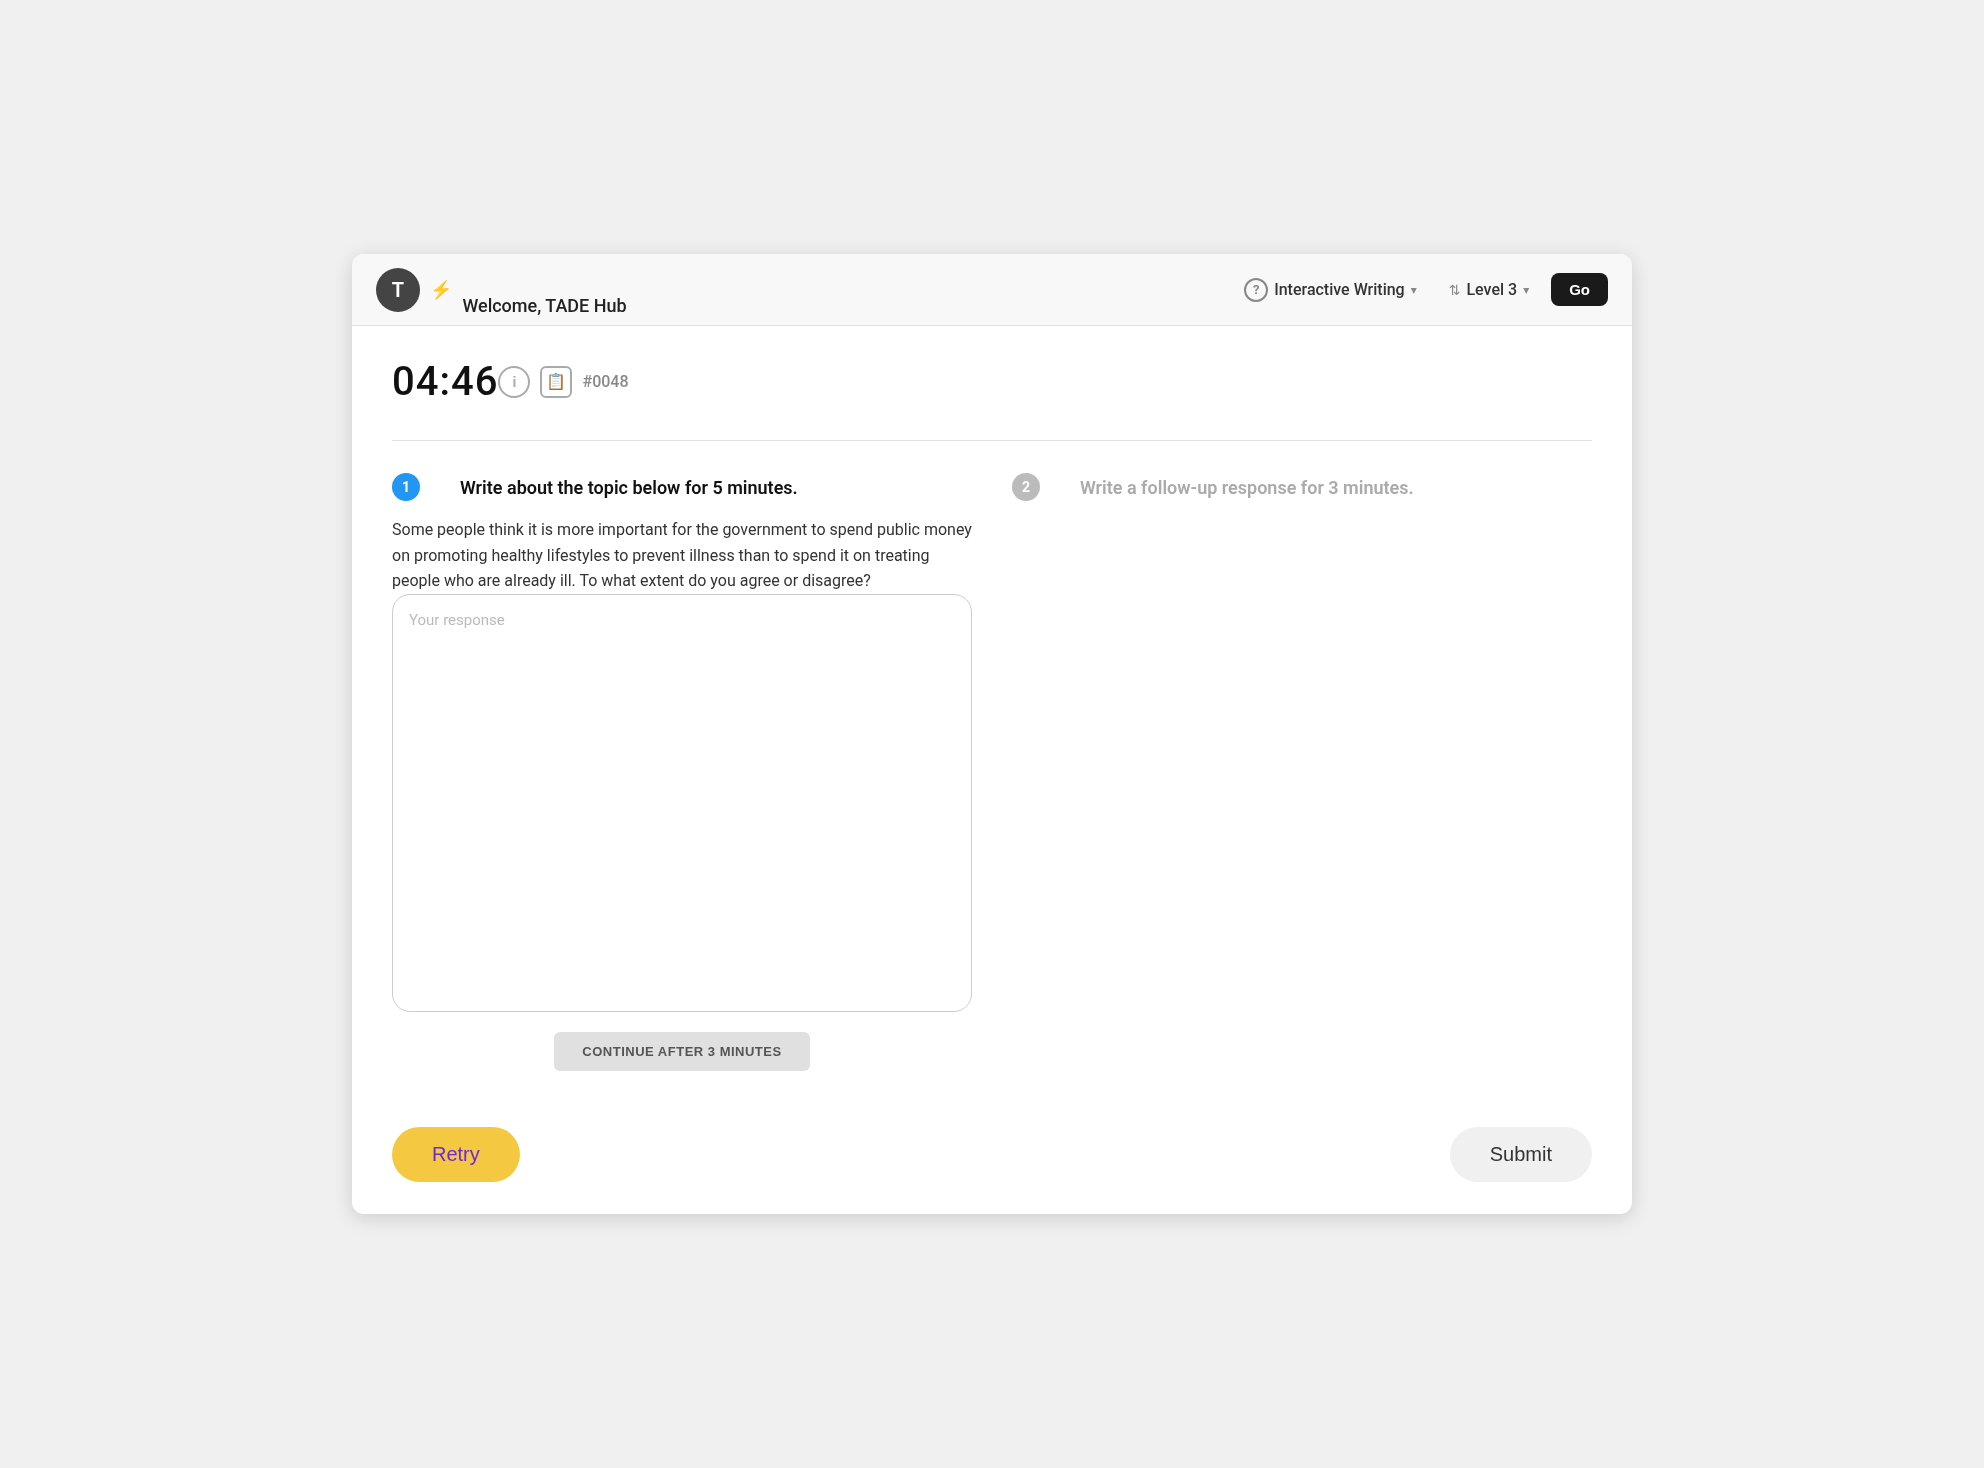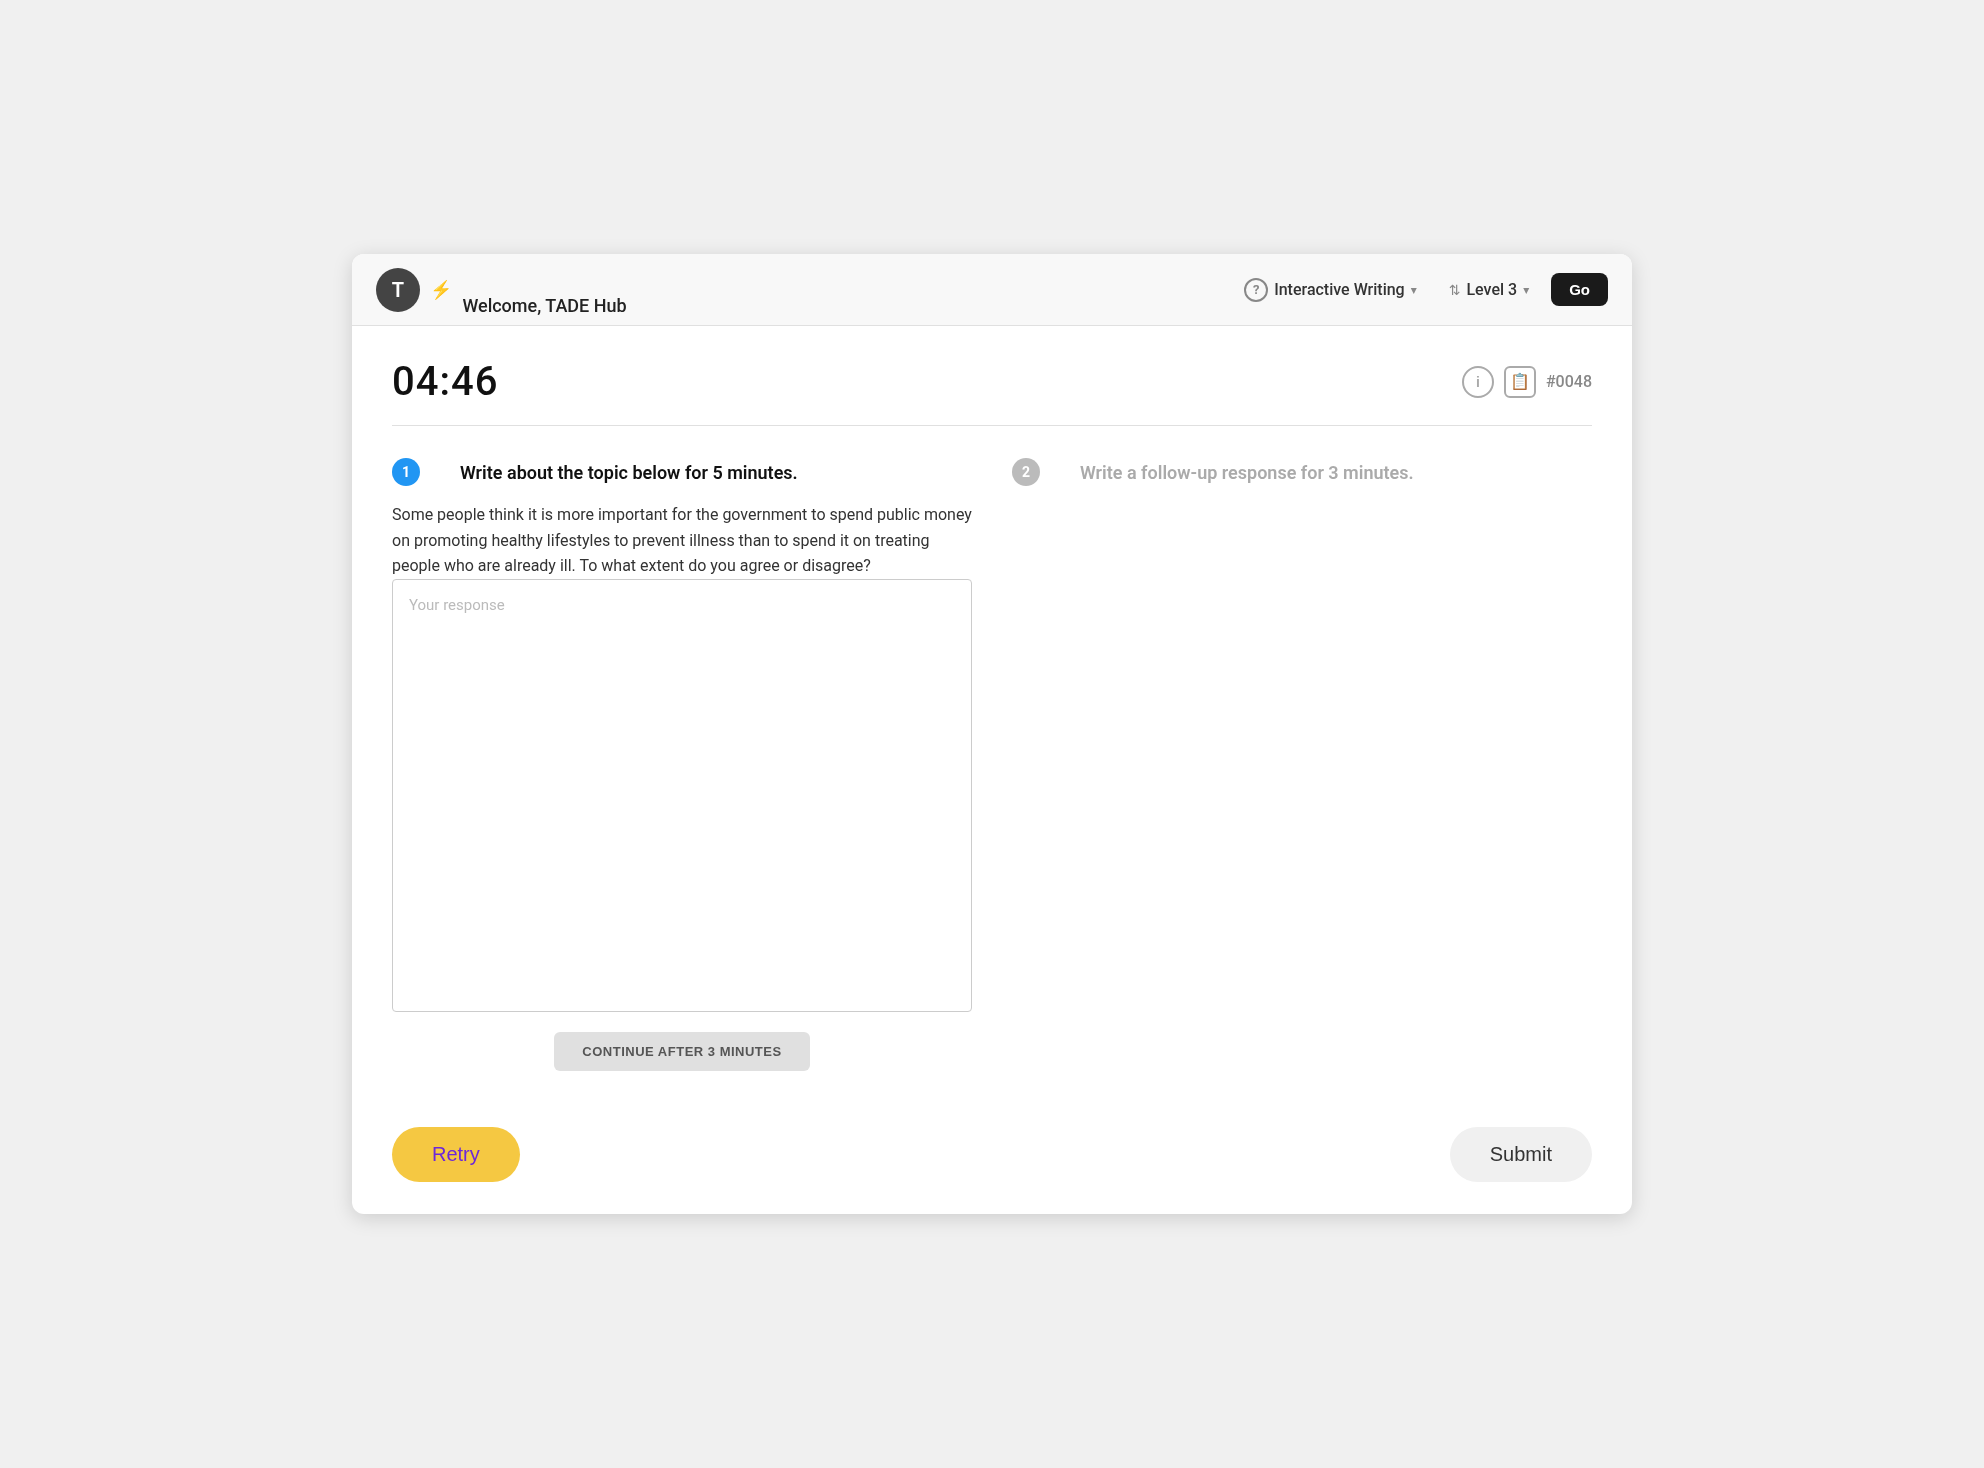--- a/index.html
+++ b/index.html
@@ -141,22 +141,21 @@
       flex: 1;
       padding: 32px 40px;
       display: flex;
       flex-direction: column;
     }
 
     
     .timer-row {
       display: flex;
       align-items: center;
-      justify-content: space-between;
-      margin-bottom: 20px;
+      margin-bottom: 35px;
     }
 
     .timer {
       font-size: 40px;
       font-weight: 500;
       color: #111;
       letter-spacing: 1px;
     }
 
     .timer-actions {
@@ -259,21 +258,21 @@
     }
 
     .task-prompt {
       font-size: 16px;
       color: #333;
       line-height: 1.6;
     }
 
     .response-textarea {
       border: 1px solid #ccc;
-      border-radius: 4px;
+      border-radius: 18px;
       padding: 16px;
       font-size: 15px;
       color: #333;
       resize: none;
       flex: 1;
       min-height: 360px;
       font-family: inherit;
       outline: none;
     }
 

